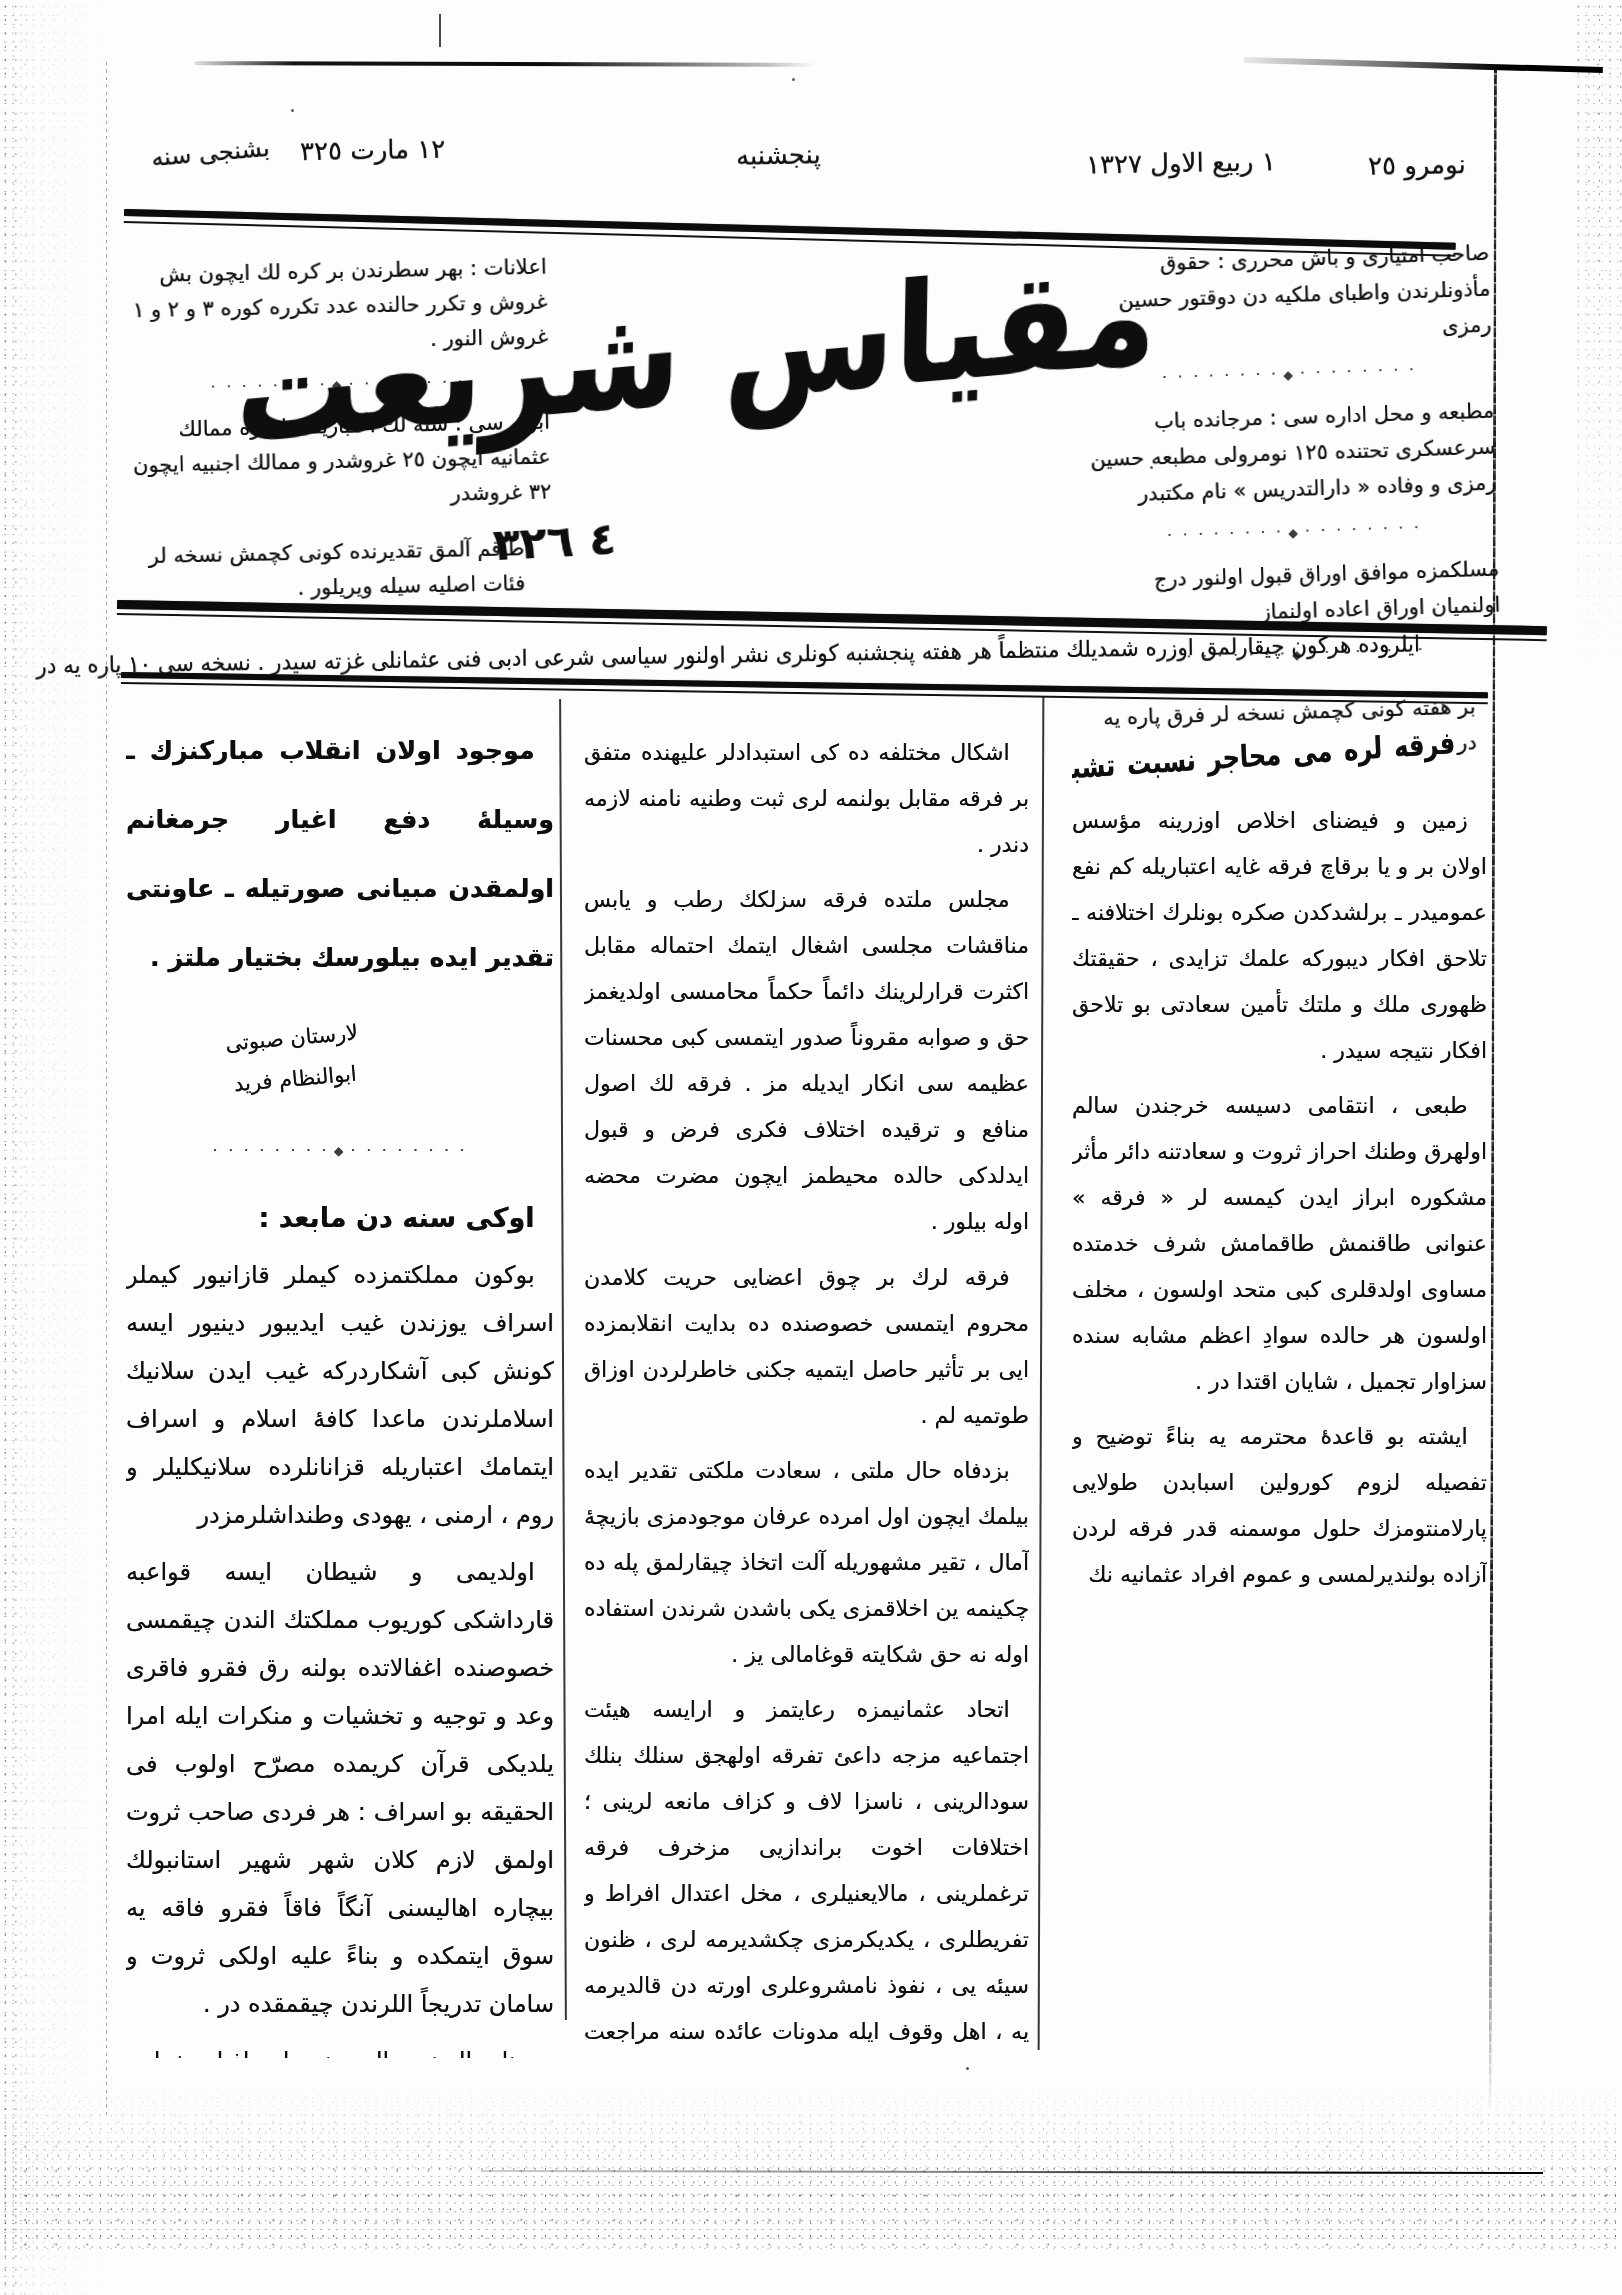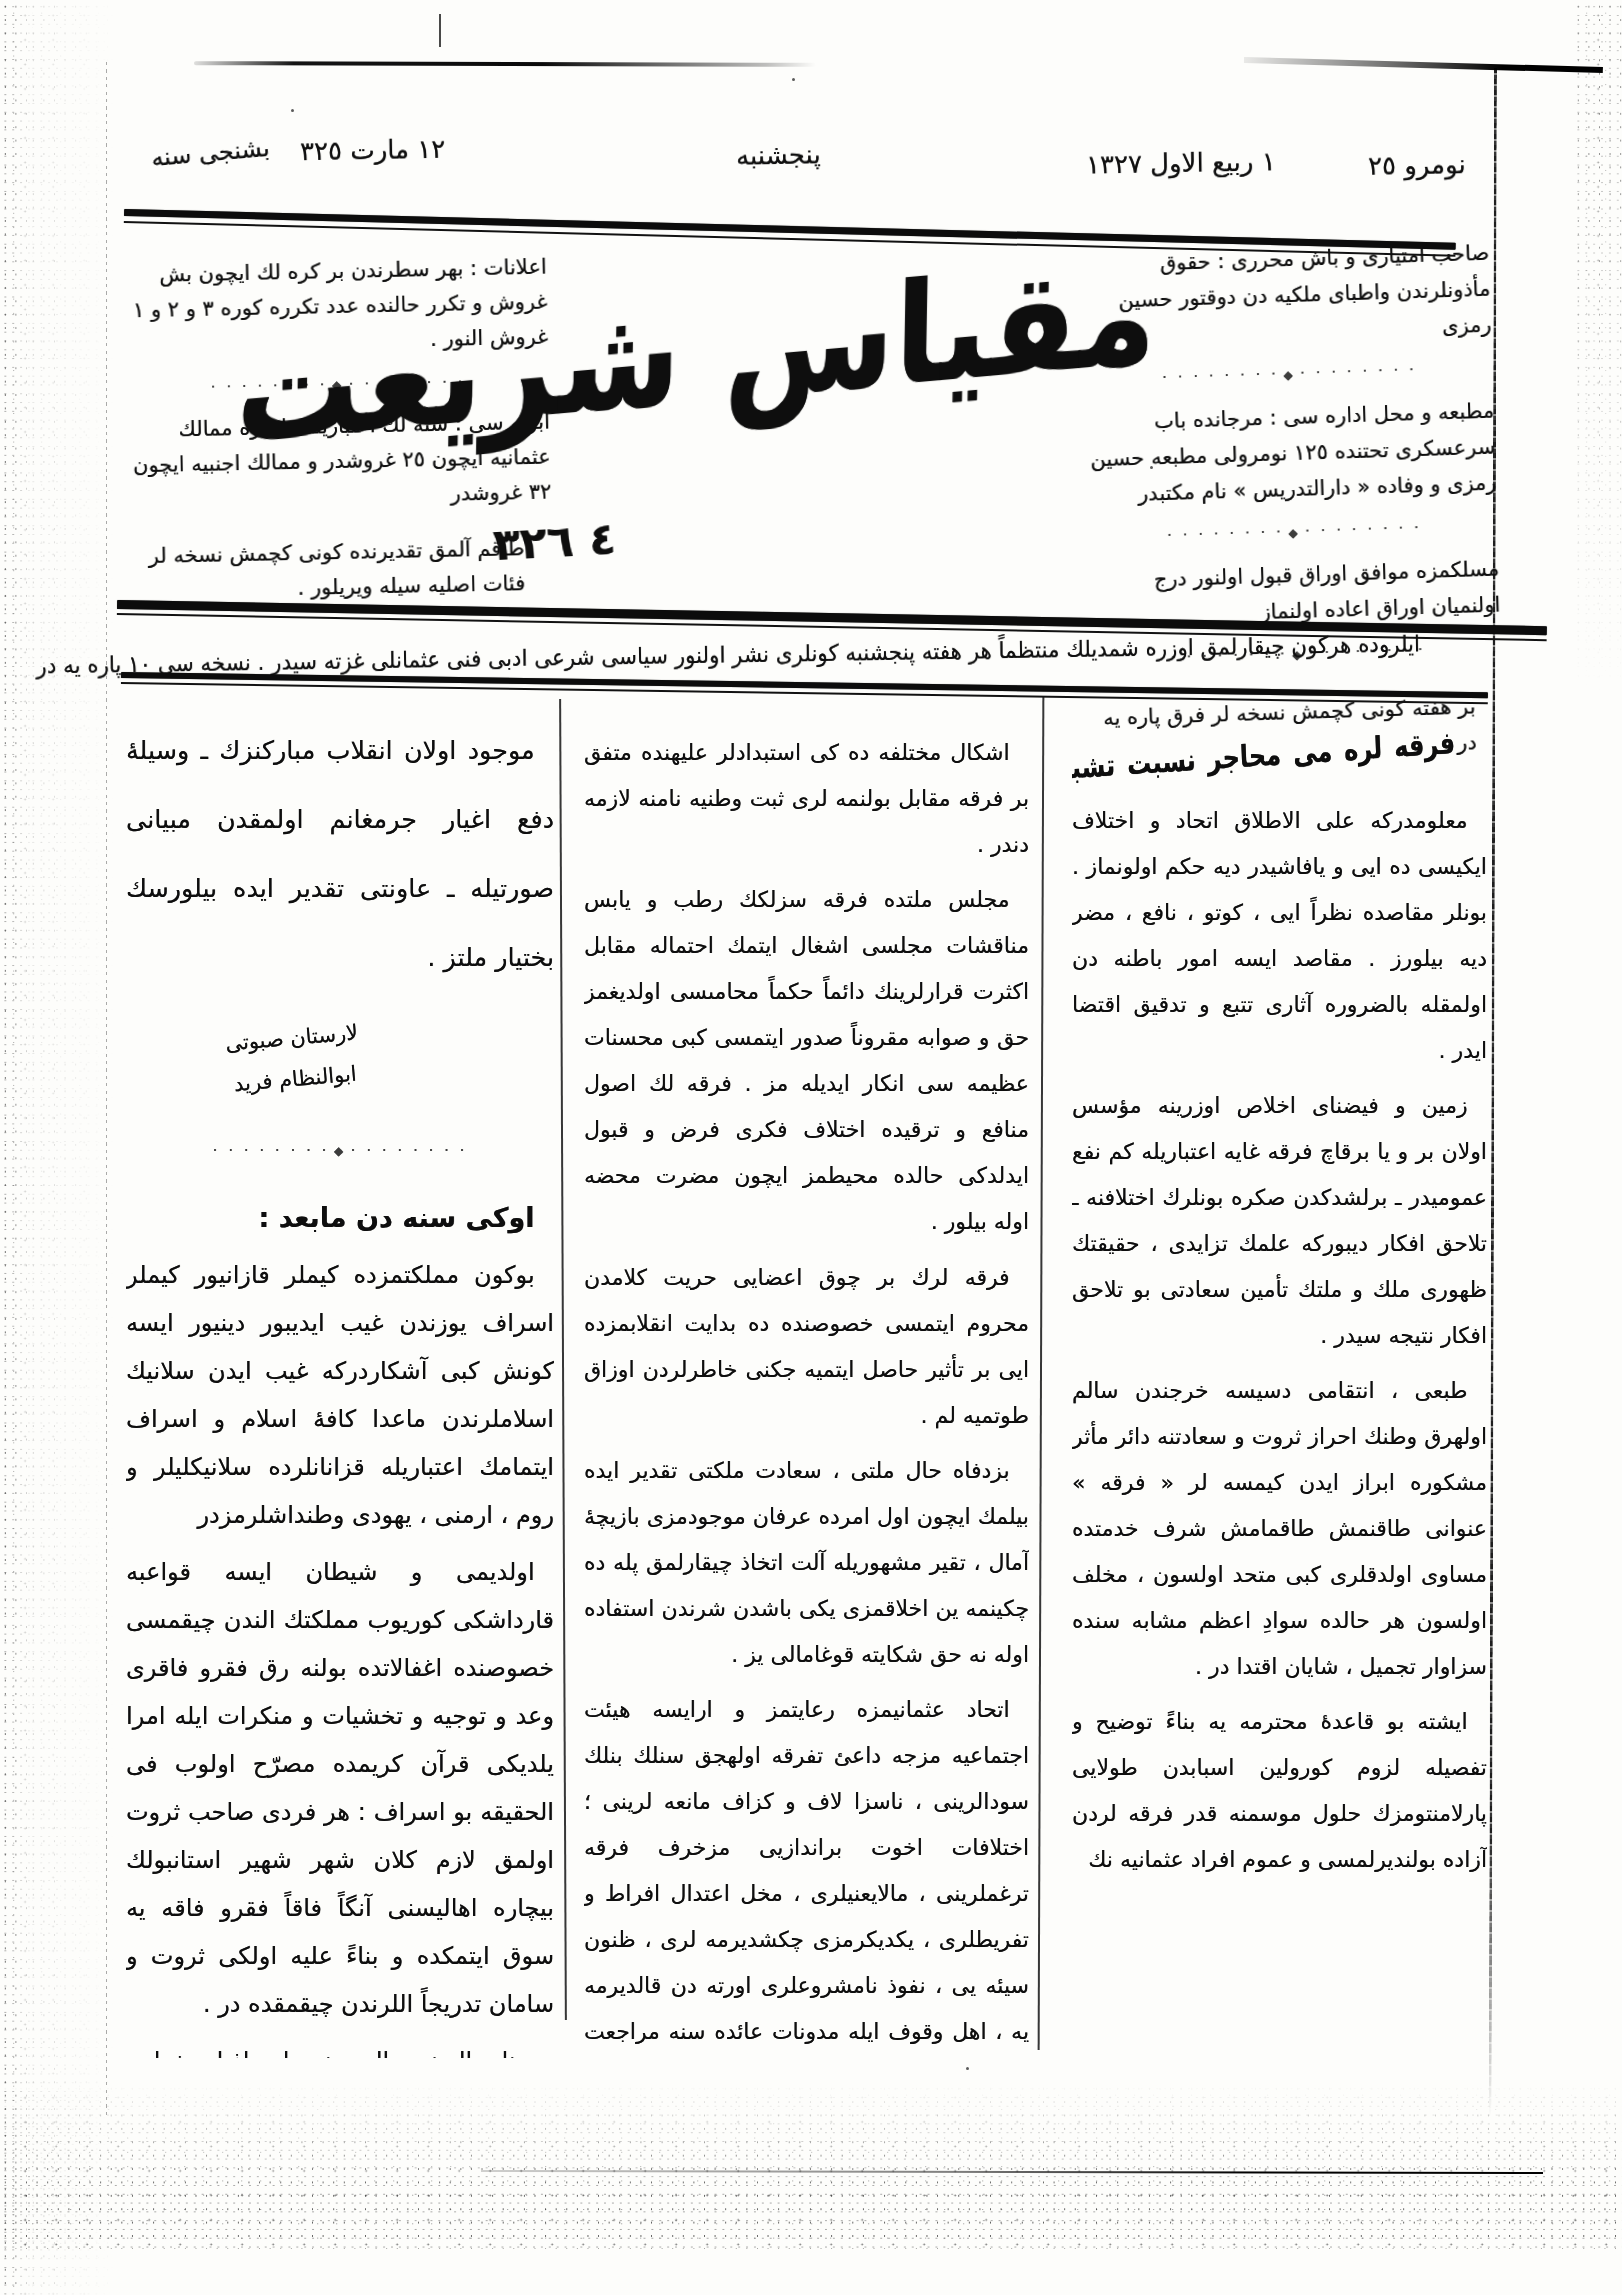--- a/index.html
+++ b/index.html
@@ -92,21 +92,21 @@
     white-space:nowrap;transform:scaleX(.93) rotate(-.85deg);transform-origin:center;}
 
   
   .col{position:absolute;overflow:hidden;text-align:justify;}
   .col p{margin:0 0 9.3px;text-align:justify;text-indent:19.4px;}
   .col-right{left:1072px;top:715px;width:415px;height:1337px;font-size:22px;line-height:46px;}
   .col-mid{left:584px;top:730px;width:445px;height:1324px;font-size:22px;line-height:46px;}
   .col-left{left:126px;top:716px;width:428px;height:1342px;font-size:24px;line-height:48px;}
   .article-heading{font-size:30px;font-weight:bold;white-space:nowrap;margin:4.6px 32px 32px 0;
     transform:scaleX(.8) rotate(-3deg);transform-origin:right center;letter-spacing:0.9px;word-spacing:4.6px;}
-  .closing{font-size:25.4px;line-height:69px;text-align:justify;margin:0;}
+  .closing{font-size:25.4px;line-height:69px;text-align:justify;margin:0;font-weight:bold;}
   .signature{width:fit-content;margin:26px 194px 2.8px 0;text-align:center;font-size:21px;
     line-height:41px;transform:rotate(-5deg);white-space:nowrap;}
   .sig-line{display:block;}
   .col-left .orn{margin:26px 0 18.5px;}
   .lead{font-size:27px;margin:0 23px 20.4px 0;font-weight:bold;letter-spacing:0.5px;}
 </style>
 </head>
 <body>
 
 <div class="page">
@@ -177,21 +177,20 @@
   <div class="drule rule-c">
     <div class="bar speck"></div>
       <div class="thin"></div>
   </div>
 
   <div class="vrule vrule1"></div>
   <div class="vrule vrule2"></div>
 
   <div class="col col-right ink soft">
     <div class="article-heading">فرقه لره مى محاجر نسبت تشبث مى</div>
-    <p>معلومدركه على الاطلاق اتحاد و اختلاف ايكيسى ده ايى و يافاشيدر ديه حكم اولونماز . بونلر مقاصده نظراً ايى ، كوتو ، نافع ، مضر ديه بيلورز . مقاصد ايسه امور باطنه دن اولمقله بالضروره آثارى تتبع و تدقيق اقتضا ايدر .</p>
     <p>زمين و فيضناى اخلاص اوزرينه مؤسس اولان بر و يا برقاچ فرقه غايه اعتباريله كم نفع عموميدر ـ برلشدكدن صكره بونلرك اختلافنه ـ تلاحق افكار ديبوركه علمك تزايدى ، حقيقتك ظهورى ملك و ملتك تأمين سعادتى بو تلاحق افكار نتيجه سيدر .</p>
     <p>طبعى ، انتقامى دسيسه خرجندن سالم اولهرق وطنك احراز ثروت و سعادتنه دائر مأثر مشكوره ابراز ايدن كيمسه لر « فرقه » عنوانى طاقنمش طاقمامش شرف خدمتده مساوى اولدقلرى كبى متحد اولسون ، مخلف اولسون هر حالده سوادِ اعظم مشابه سنده سزاوار تجميل ، شايان اقتدا در .</p>
     <p>ايشته بو قاعدهٔ محترمه يه بناءً توضيح و تفصيله لزوم كورولين اسبابدن طولايى پارلامنتومزك حلول موسمنه قدر فرقه لردن آزاده بولنديرلمسى و عموم افراد عثمانيه نك</p>
   </div>
 
   <div class="col col-mid ink soft">
     <p>اشكال مختلفه ده كى استبدادلر عليهنده متفق بر فرقه مقابل بولنمه لرى ثبت وطنيه نامنه لازمه دندر .</p>
     <p>مجلس ملتده فرقه سزلكك رطب و يابس مناقشات مجلسى اشغال ايتمك احتماله مقابل اكثرت قرارلرينك دائماً حكماً محامىسى اولديغمز حق و صوابه مقروناً صدور ايتمسى كبى محسنات عظيمه سى انكار ايديله مز . فرقه لك اصول منافع و ترقيده اختلاف فكرى فرض و قبول ايدلدكى حالده محيطمز ايچون مضرت محضه اوله بيلور .</p>
     <p>فرقه لرك بر چوق اعضايى حريت كلامدن محروم ايتمسى خصوصنده ده بدايت انقلابمزده ايى بر تأثير حاصل ايتميه جكنى خاطرلردن اوزاق طوتميه لم .</p>
     <p>بزدفاه حال ملتى ، سعادت ملكتى تقدير ايده بيلمك ايچون اول امرده عرفان موجودمزى بازيچهٔ آمال ، تقير مشهوريله آلت اتخاذ چيقارلمق پله ده چكينمه ين اخلاقمزى يكى باشدن شرندن استفاده اوله نه حق شكايته قوغامالى يز .</p>

